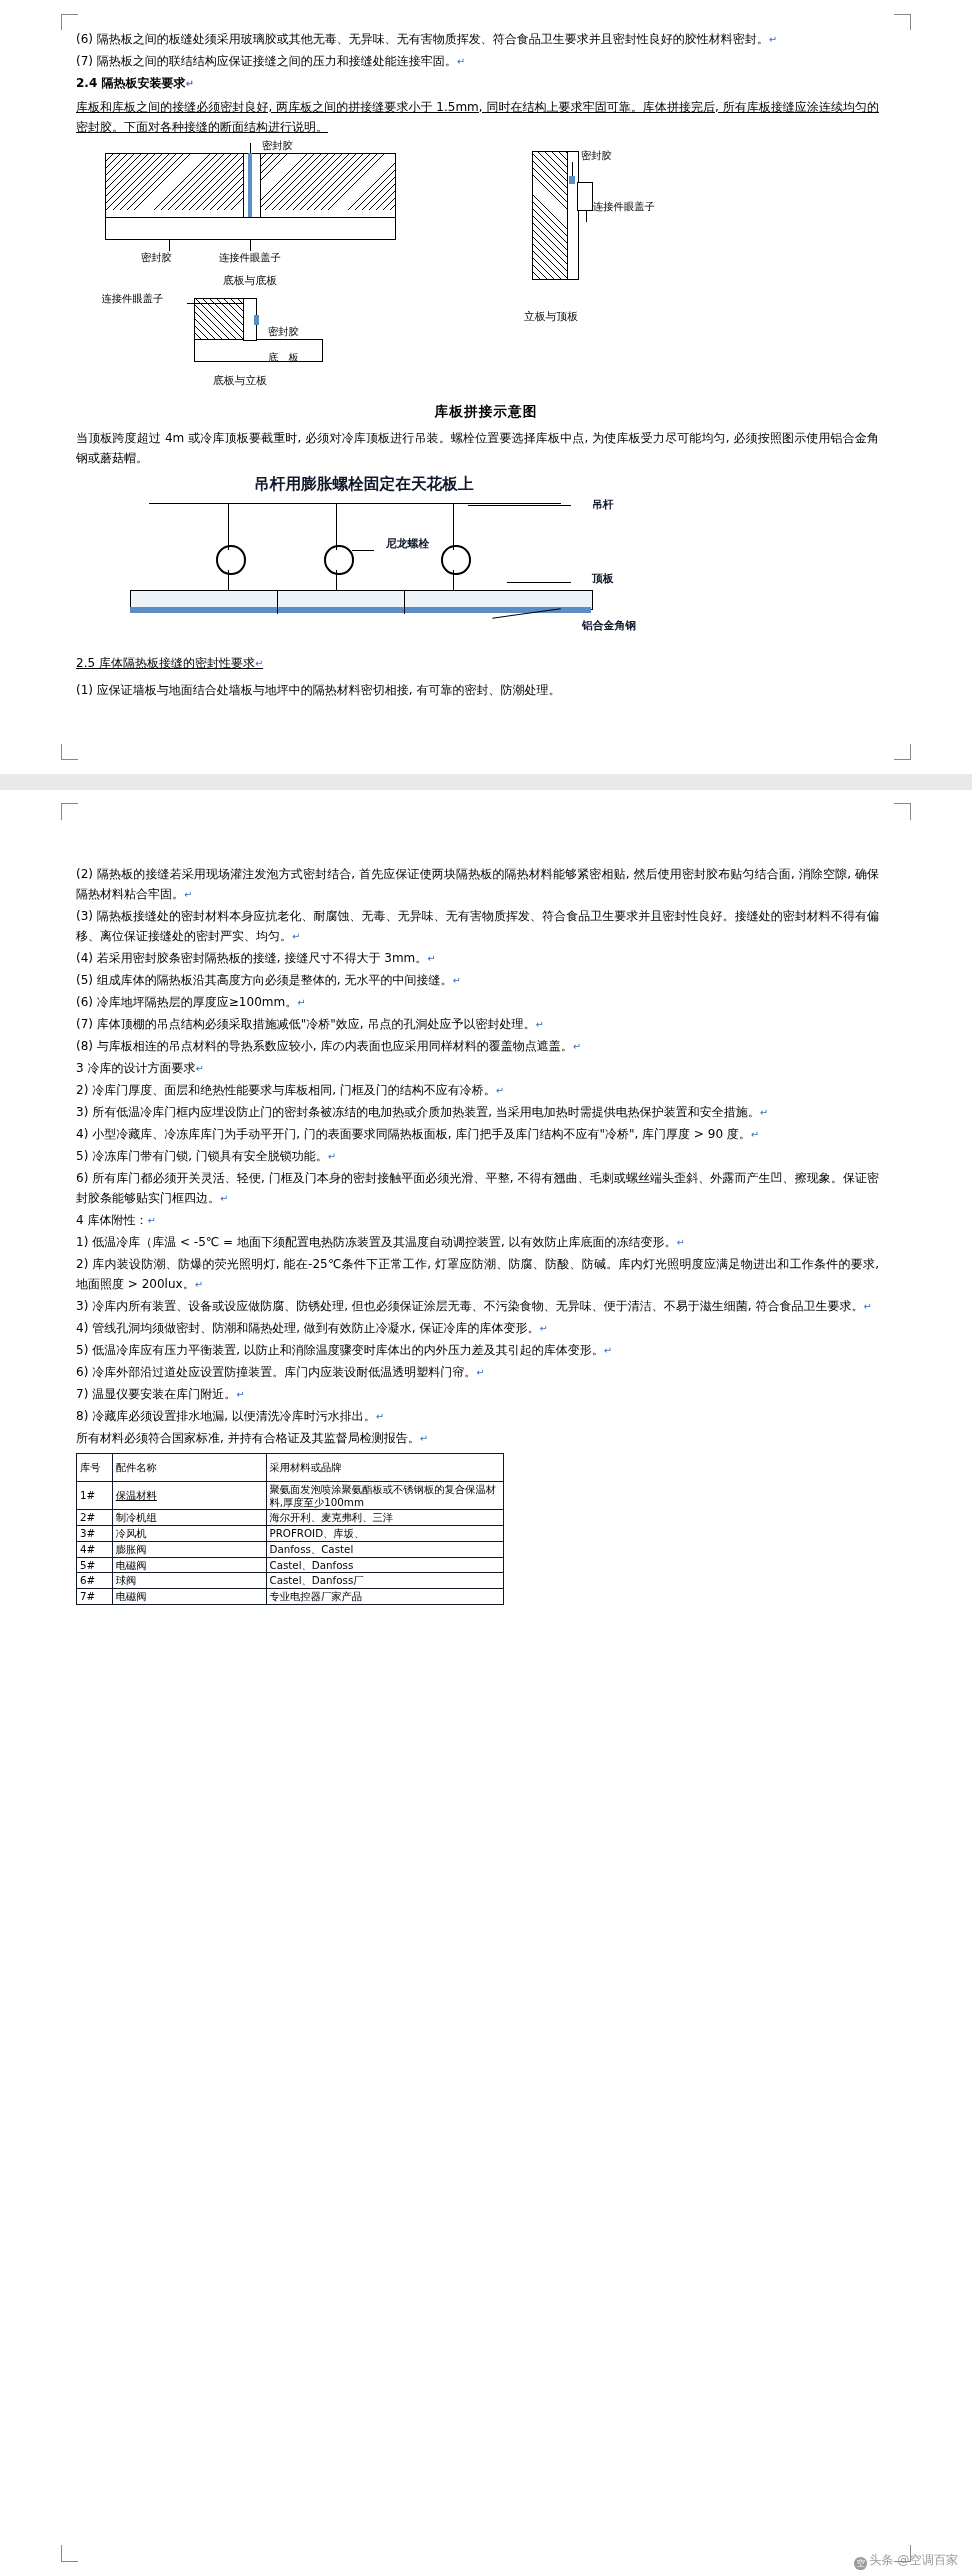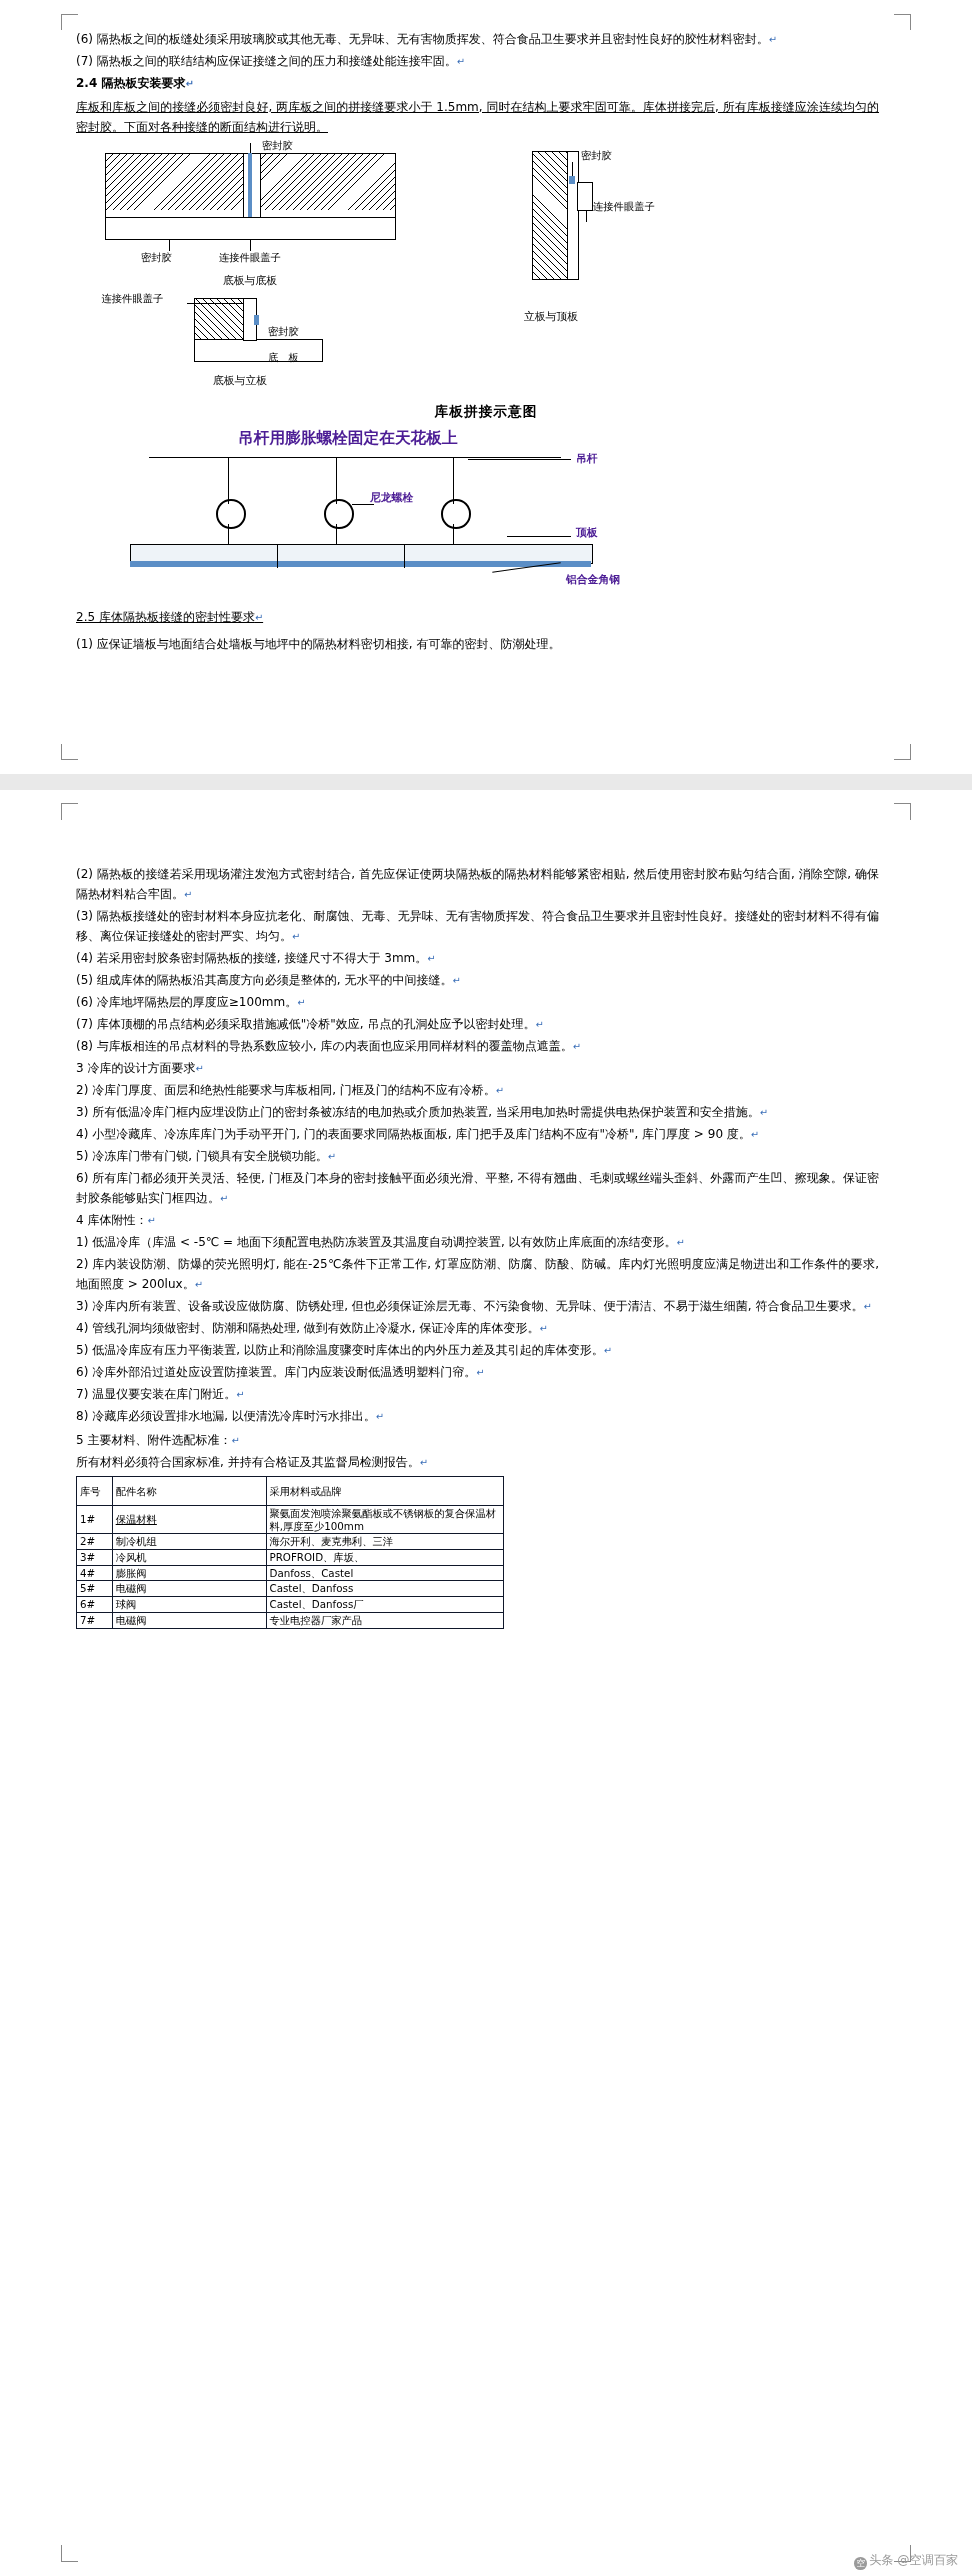--- a/index.html
+++ b/index.html
@@ -17,21 +17,21 @@
   
   .corner{position:absolute;width:15.7px;height:15.7px;border-color:#7a7a7a;}
   .c-tl{left:61px;top:13.7px;border-left:1px solid #888;border-top:1px solid #888;}
   .c-tr{right:61px;top:13.7px;border-right:1px solid #888;border-top:1px solid #888;}
   .c-bl{left:61px;bottom:13.7px;border-left:1px solid #888;border-bottom:1px solid #888;}
   .c-br{right:61px;bottom:13.7px;border-right:1px solid #888;border-bottom:1px solid #888;}
   
   .fig{position:relative;margin:5.9px auto 0 auto;}
   .figcap{text-align:center;font-family:"DejaVu Sans",sans-serif;font-weight:bold;font-size:13.7px;margin:9.8px 0 7.8px 0;letter-spacing:1px;}
   .lbl{position:absolute;font-family:"DejaVu Sans",sans-serif;font-size:10.3px;color:#000;white-space:nowrap;}
-  .lbl-b{position:absolute;font-family:"DejaVu Sans",sans-serif;font-size:10.8px;color:#4c1d95;white-space:nowrap;}
+  .lbl-b{position:absolute;font-family:"DejaVu Sans",sans-serif;font-size:10.8px;color:#0f172a;white-space:nowrap;margin-left:16px;}
   .caption-sm{position:absolute;font-family:Liberation Sans, sans-serif;font-size:10.8px;color:#000;white-space:nowrap;}
   
   table.mat{border-collapse:collapse;width:428px;margin-top:3.9px;}
   table.mat td{border:1px solid #0f172a;font-family:"DejaVu Sans",sans-serif;font-size:10.3px;padding:1px 2.9px;color:#000;height:12.7px;line-height:12.7px;}
   table.mat td.n{width:29px;}
   table.mat td.a{width:147px;}
   .red{color:#c00000;}
   .hdr-red{color:#c00000;}
   .watermark{position:absolute;right:13.7px;bottom:5.9px;font-family:"DejaVu Sans",sans-serif;font-size:12.2px;color:#9a9a9a;}
   .wm-dot{display:inline-block;width:12.7px;height:12.7px;border-radius:50%;background:#9a9a9a;color:#fff;text-align:center;line-height:12.7px;font-size:8.8px;vertical-align:-2px;margin-right:2px;}
@@ -90,20 +90,23 @@
       <div style="position:absolute;left:178px;top:172px;width:4.9px;height:9.8px;background:#5b8ec6;"></div>
       <div class="lbl" style="left:25.5px;top:149px;">连接件眼盖子</div>
       <div style="position:absolute;left:111px;top:160px;width:57px;height:1px;background:#000;"></div>
       <div class="lbl" style="left:192px;top:182px;">密封胶</div>
       <div class="lbl" style="left:192px;top:208px;">底　板</div>
       <div class="caption-sm" style="left:137px;top:231px;">底板与立板</div>
     </div>
 
     <div class="figcap">库板拼接示意图</div>
 
+    <div class="content">
+      <p class="t"><span>当顶板跨度超过 4m 或冷库顶板要截重时, 必须对冷库顶板进行吊装。螺栓位置要选择库板中点, 为使库板受力尽可能均匀, 必须按照图示使用铝合金角钢或蘑菇帽。</span></p>
+    </div>
 
     <div class="fig" style="width:819px;height:171px;margin-left:76px;">
       <div class="lbl-b" style="left:162px;top:0px;font-size:15.7px;font-weight:bold;">吊杆用膨胀螺栓固定在天花板上</div>
 
       <div style="position:absolute;left:73px;top:29px;width:412px;height:1px;background:#000;"></div>
 
       <div style="position:absolute;left:152px;top:29px;width:1px;height:47px;background:#000;"></div>
       <div style="position:absolute;left:260px;top:29px;width:1px;height:47px;background:#000;"></div>
       <div style="position:absolute;left:377px;top:29px;width:1px;height:47px;background:#000;"></div>
 
@@ -159,21 +162,20 @@
       <p class="t"><span>6) 所有库门都必须开关灵活、轻便, 门框及门本身的密封接触平面必须光滑、平整, 不得有翘曲、毛刺或螺丝端头歪斜、外露而产生凹、擦现象。保证密封胶条能够贴实门框四边。</span><span class="pilcrow">↵</span></p>
       <p class="t"><span>4 库体附性：</span><span class="pilcrow">↵</span></p>
       <p class="t"><span>1) 低温冷库（库温 &lt; -5℃ = 地面下须配置电热防冻装置及其温度自动调控装置, 以有效防止库底面的冻结变形。</span><span class="pilcrow">↵</span></p>
       <p class="t"><span>2) 库内装设防潮、防爆的荧光照明灯, 能在-25℃条件下正常工作, 灯罩应防潮、防腐、防酸、防碱。库内灯光照明度应满足物进出和工作条件的要求, 地面照度 &gt; 200lux。</span><span class="pilcrow">↵</span></p>
       <p class="t"><span>3) 冷库内所有装置、设备或设应做防腐、防锈处理, 但也必须保证涂层无毒、不污染食物、无异味、便于清洁、不易于滋生细菌, 符合食品卫生要求。</span><span class="pilcrow">↵</span></p>
       <p class="t"><span>4) 管线孔洞均须做密封、防潮和隔热处理, 做到有效防止冷凝水, 保证冷库的库体变形。</span><span class="pilcrow">↵</span></p>
       <p class="t"><span>5) 低温冷库应有压力平衡装置, 以防止和消除温度骤变时库体出的内外压力差及其引起的库体变形。</span><span class="pilcrow">↵</span></p>
       <p class="t"><span>6) 冷库外部沿过道处应设置防撞装置。库门内应装设耐低温透明塑料门帘。</span><span class="pilcrow">↵</span></p>
       <p class="t"><span>7) 温显仪要安装在库门附近。</span><span class="pilcrow">↵</span></p>
       <p class="t"><span>8) 冷藏库必须设置排水地漏, 以便清洗冷库时污水排出。</span><span class="pilcrow">↵</span></p>
-      <p class="t" style="margin-top:2.9px;"><span>5 主要材料、附件选配标准：</span><span class="pilcrow">↵</span></p>
       <p class="t"><span>所有材料必须符合国家标准, 并持有合格证及其监督局检测报告。</span><span class="pilcrow">↵</span></p>
 
       <table class="mat">
         <tbody>
             <tr>
           <td class="n hdr-red" style="height:25.5px;">库号</td>
           <td class="a hdr-red">配件名称</td>
           <td class="hdr-red">采用材料或品牌</td>
         </tr>
         <tr>

